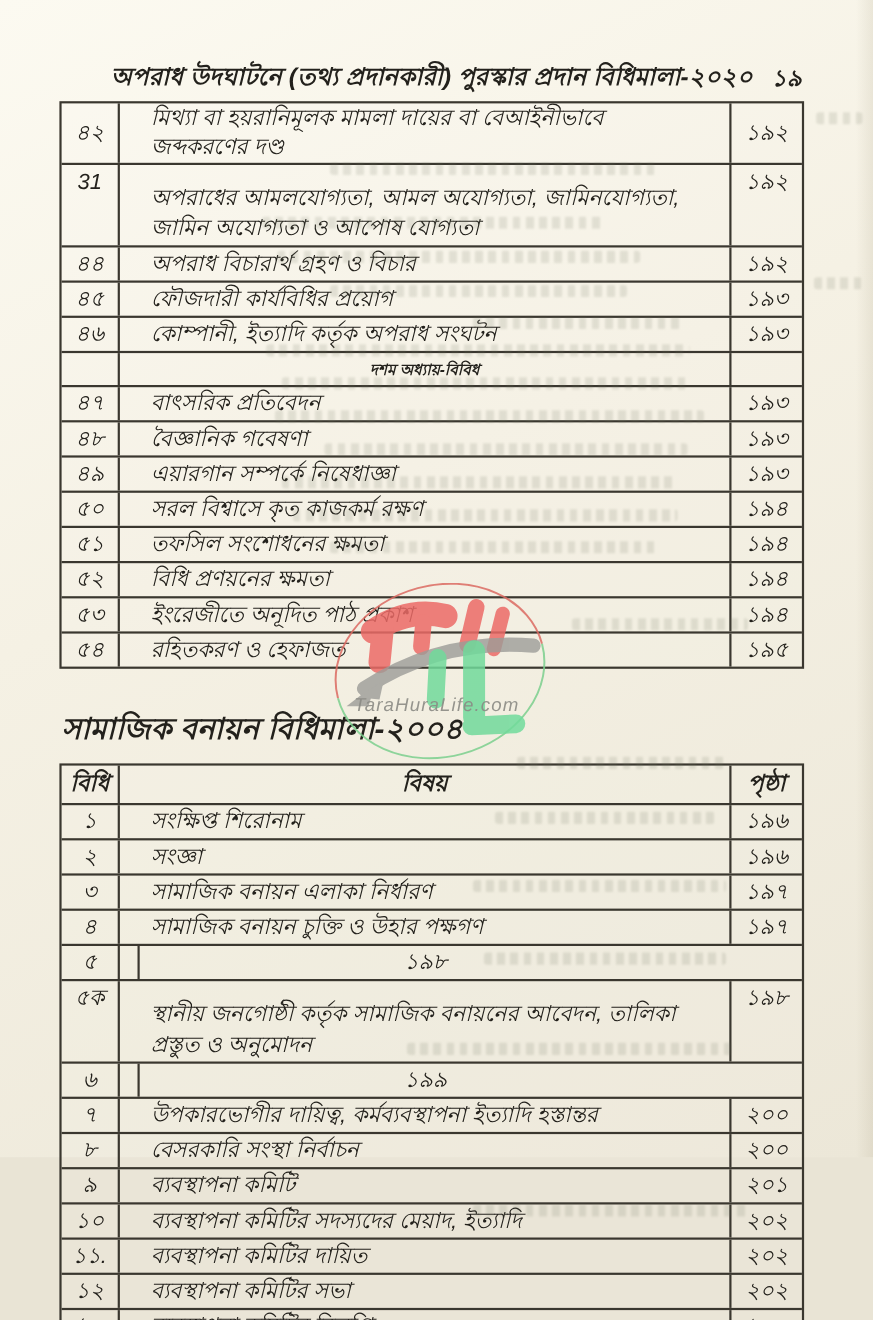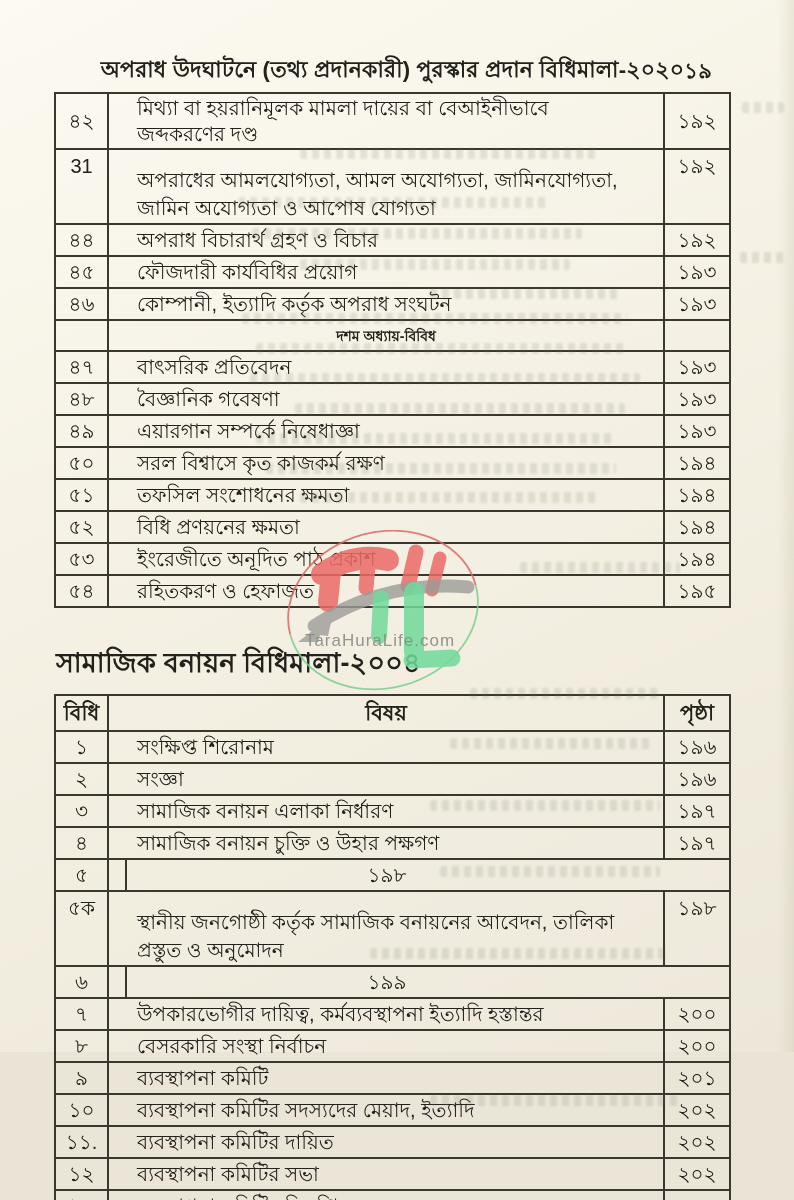--- a/index.html
+++ b/index.html
@@ -5,34 +5,35 @@
   html,body{margin:0;padding:0;}
   body{
     width:794px;height:1200px;overflow:hidden;
     font-family:"Liberation Sans","DejaVu Sans",sans-serif;
     background:#e9e4d5;
   }
   .sheet{
     position:relative;width:794px;height:1052px;
     background:linear-gradient(155deg,#fcfaf1 0%,#f5f1e4 42%,#ece7d8 100%);
     color:#23211c;
+    font-style:italic;
   }
   .sheet::after{
     content:"";position:absolute;right:0;top:0;width:16px;height:100%;
     background:linear-gradient(to left,rgba(150,140,110,.14),rgba(0,0,0,0));
     pointer-events:none;
   }
   .content{position:absolute;left:54px;top:52px;width:677px;}
 
   
   .header-line{
     position:relative;height:40px;text-align:center;
     font-size:22px;font-weight:bold;letter-spacing:.2px;
   }
-  .hdr-page{position:absolute;right:19px;top:3px;font-size:21px;}
+  .hdr-page{position:absolute;right:2px;top:3px;font-size:21px;}
 
   
   .table{border:2.5px solid #3a372f;background:rgba(255,255,255,.06);}
   .t-row{
     display:grid;grid-template-columns:53px 1fr 66px;
     min-height:30px;border-top:2px solid #3a372f;gap:16px;
   }
   .t-body .t-row:first-child{border-top:none;}
   .cell{font-size:20px;line-height:26px;}
   .cell-no{
@@ -53,21 +54,21 @@
   .header-row .cell{font-weight:bold;font-size:21px;}
   .header-row .cell-subject{justify-content:center;}
 
   
   .title2{
     font-size:27px;font-weight:bold;margin:34px 0 7px 2px;letter-spacing:.2px;
   }
 
   
   .watermark{
-    position:absolute;left:284px;top:530px;width:198px;height:162px;
+    position:absolute;left:301px;top:530px;width:198px;height:162px;
     pointer-events:none;z-index:5;
   }
 
   
   .smudge{
     position:absolute;height:11px;opacity:.15;filter:blur(1.2px);
     background:repeating-linear-gradient(90deg,#6b705c 0 7px,rgba(0,0,0,0) 7px 12px);
     border-radius:3px;pointer-events:none;
   }
 </style>

